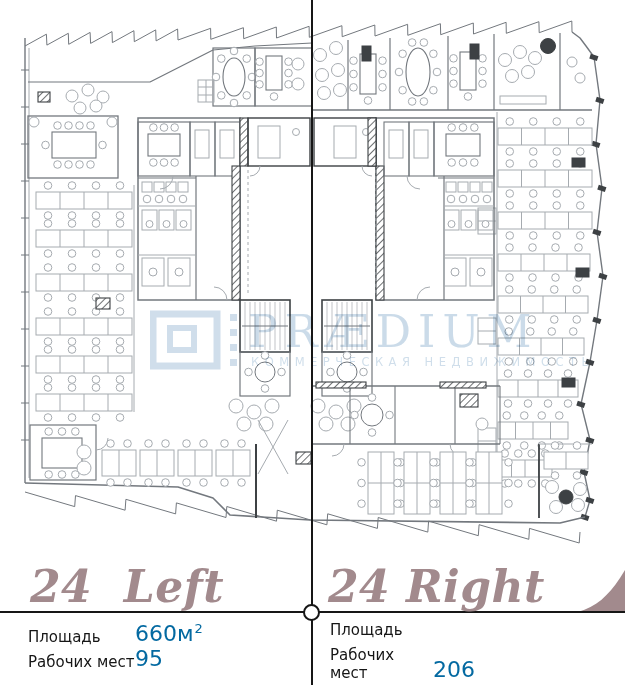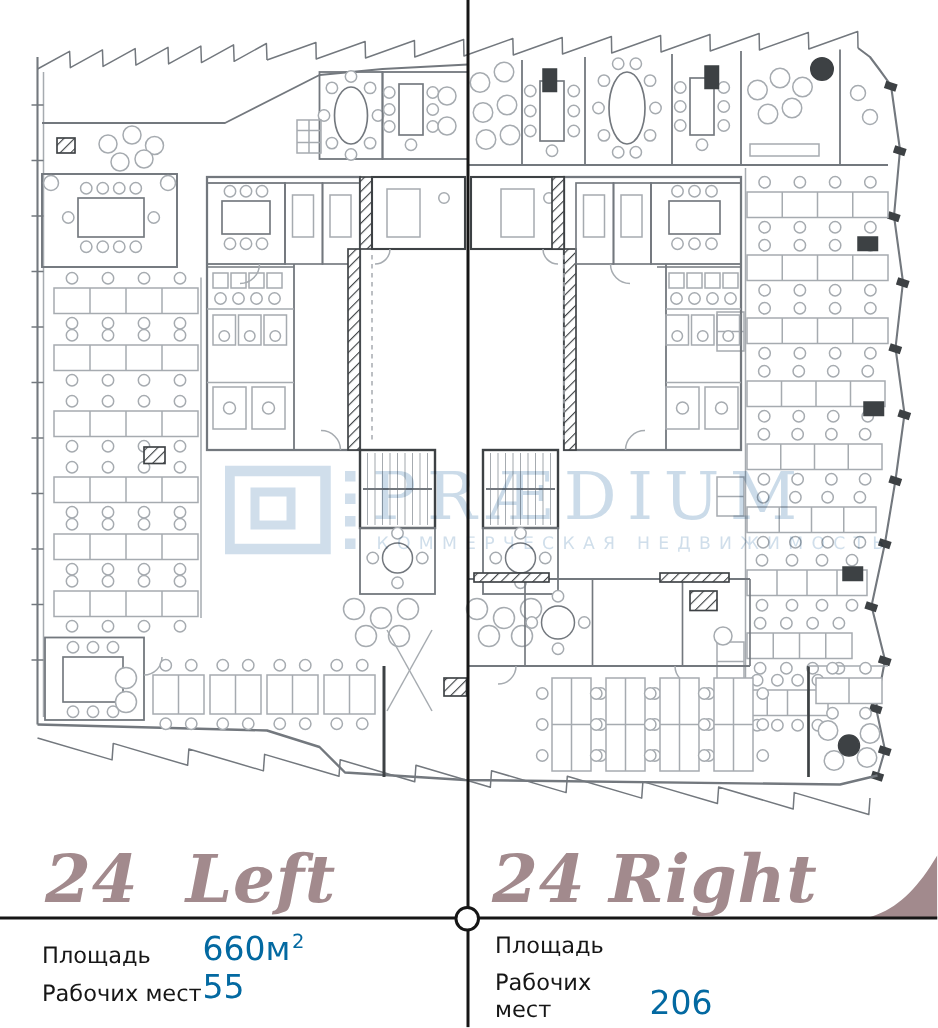--- a/index.html
+++ b/index.html
@@ -649,21 +649,21 @@
 
   <div class="title t-left">24  Left</div>
   <div class="title t-right">24 Right</div>
 
   <div class="stat s-l1">
     <span class="lbl">Площадь</span>
     <span class="val"><span>660м</span><sup>2</sup></span>
   </div>
   <div class="stat s-l2">
     <span class="lbl">Рабочих мест</span>
-    <span class="val">55</span>
+    <span class="val">95</span>
   </div>
   <div class="stat s-r1 rp">
     <span class="lbl">Площадь</span>
   </div>
   <div class="stat s-r2 rp">
     <span class="lbl">Рабочих мест</span>
     <span class="val">206</span>
   </div>
 
 </div>

